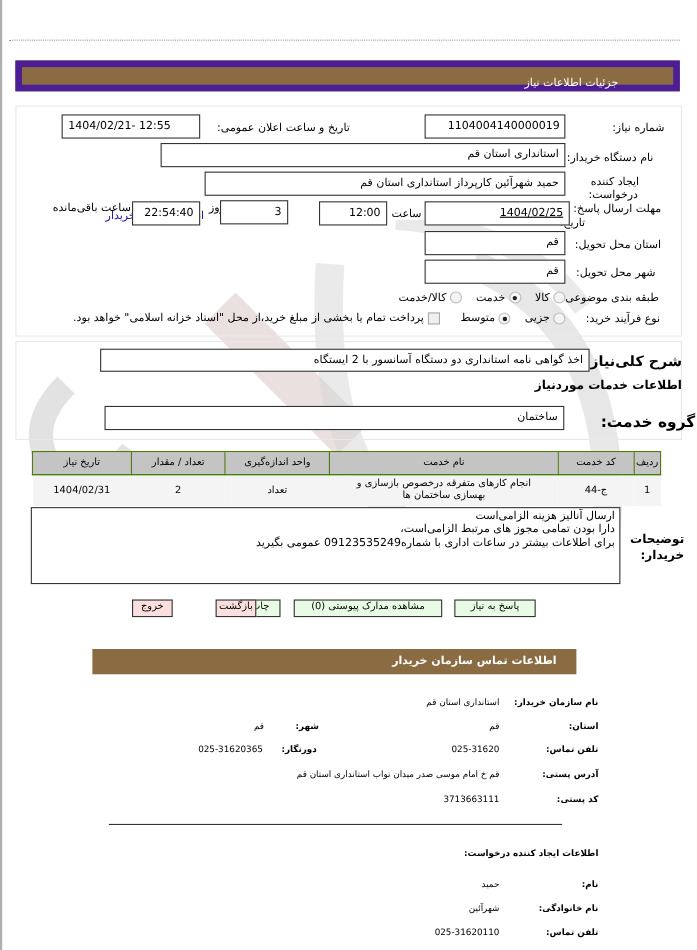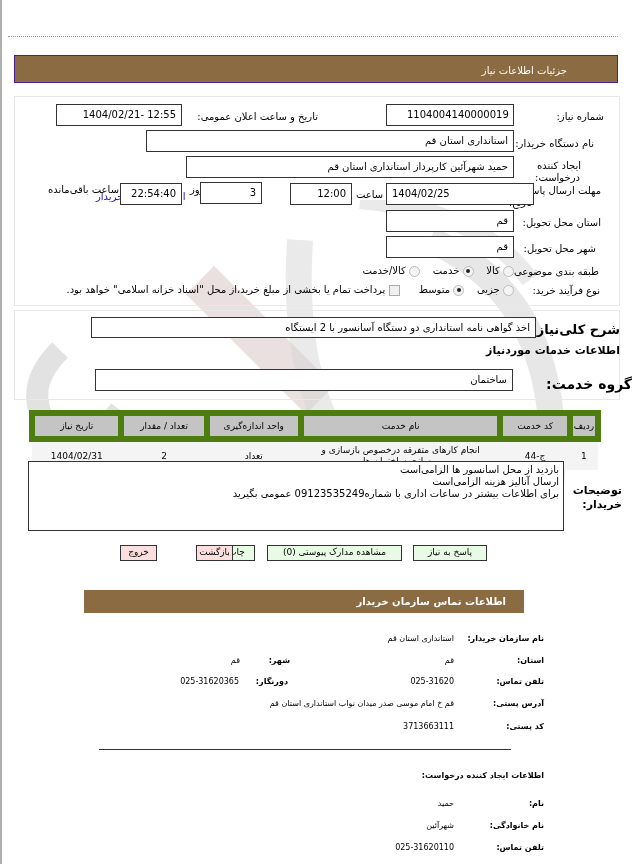--- a/index.html
+++ b/index.html
@@ -1,31 +1,31 @@
 <!DOCTYPE html>
 <html><head>
 <meta charset="utf-8">
 <style>
   html,body{margin:0;padding:0;background:#fff;}
   body{width:634px;height:864px;position:relative;overflow:hidden;font-family:"DejaVu Sans",sans-serif;font-size:10px;color:#000;direction:rtl;}
   .leftbar{position:absolute;left:0;top:0;width:2px;height:864px;background:#b0b0b0;}
   .dotline{position:absolute;left:8px;top:36px;width:508px;border-top:1px dotted #999;width:610px;}
   .hdr{position:absolute;background:#8b6b42;color:#fff;font-size:10px;}
-  .hdr1{left:14px;top:55px;width:604px;height:28px;border:1px solid #4c1d95;box-sizing:border-box;}
+  .hdr1{left:14px;top:55px;width:604px;height:28px;border:6px solid #4c1d95;box-sizing:border-box;}
   .hdr1 span{position:absolute;right:50px;top:9px;}
   .panel{position:absolute;border:1px solid #e8e8e8;background:transparent;}
   .box{position:absolute;border:1px solid #333;background:#fff;box-sizing:border-box;font-size:10px;padding:0 5px;line-height:20px;overflow:hidden;white-space:nowrap;}
   .lbl{position:absolute;font-size:10px;white-space:nowrap;}
   .bold{font-weight:bold;}
   .link{color:#1a0dab;}
   .radio{display:inline-block;width:9px;height:9px;border-radius:50%;border:1px solid #bbb;background:#f4f4f4;vertical-align:middle;position:relative;}
   .radio.on::after{content:"";position:absolute;left:2.5px;top:2.5px;width:4px;height:4px;border-radius:50%;background:#222;}
   .chk{display:inline-block;width:9px;height:9px;border:1px solid #aaa;background:#f0f0f0;vertical-align:middle;}
   table.grid{position:absolute;left:29px;top:410px;width:572px;border-collapse:collapse;font-size:9px;}
-  table.grid th{background:#c4c4c4;font-weight:normal;height:18px;border:6px solid #4d7c0f;}
+  table.grid th{background:#c4c4c4;font-weight:normal;height:18px;border:1px solid #4d7c0f;}
   table.grid td{background:#f4f4f4;text-align:center;height:26px;line-height:11px;}
   .btn{position:absolute;height:16px;border:1px solid #333;box-sizing:border-box;font-size:9px;text-align:center;line-height:12px;}
   .btn.g{background:#e8fbe4;}
   .btn.r{background:#fbdede;}
   .wm{position:absolute;pointer-events:none;}
   .info-lbl{position:absolute;font-size:8px;font-weight:bold;}
   .info-val{position:absolute;font-size:8px;}
 </style>
 </head>
 <body>
@@ -43,33 +43,33 @@
 
 <div class="hdr hdr1">
   <span>جزئیات اطلاعات نیاز</span>
 </div>
 
 <div class="panel" style="left:14px;top:96px;width:604px;height:208px;"></div>
 
 <div class="lbl" style="right:30px;top:111px;">شماره نیاز:</div>
 <div class="box" style="left:386px;top:104px;width:128px;height:22px;text-align:left;direction:ltr;padding-left:20px;">1104004140000019</div>
 <div class="lbl" style="right:316px;top:111px;">تاریخ و ساعت اعلان عمومی:</div>
-<div class="box" style="left:56px;top:104px;width:126px;height:22px;direction:ltr;text-align:right;">1404/02/21- 12:55</div>
+<div class="box" style="left:56px;top:104px;width:126px;height:22px;direction:ltr;text-align:left;">1404/02/21- 12:55</div>
 
 <div class="lbl" style="right:40px;top:138px;">نام دستگاه خریدار:</div>
 <div class="box" style="left:146px;top:130px;width:368px;height:22px;">استانداری استان قم</div>
 
 <div class="lbl" style="right:53px;top:160px;">ایجاد کننده</div>
 <div class="lbl" style="right:54px;top:172px;">درخواست:</div>
 <div class="box" style="left:186px;top:156px;width:328px;height:22px;">حمید  شهرآئین  کارپرداز  استانداری  استان  قم</div>
 <div class="lbl link" style="left:96px;top:163px;margin-top:28px;">اطلاعات تماس‌خریدار</div>
 
 <div class="lbl" style="right:33px;top:185px;">مهلت ارسال پاسخ: تا</div>
 <div class="lbl" style="right:102px;top:197px;">تاریخ:</div>
-<div class="box" style="left:386px;top:183px;width:148px;height:22px;direction:ltr;">1404/02/25</div>
+<div class="box" style="left:386px;top:183px;width:132px;height:22px;direction:ltr;text-align:right;text-decoration:underline;">1404/02/25</div>
 <div class="lbl" style="left:356px;top:189px;">ساعت</div>
 <div class="box" style="left:290px;top:183px;width:62px;height:22px;direction:ltr;text-align:right;">12:00</div>
 <div class="lbl" style="left:190px;top:184px;">روز</div>
 <div class="box" style="left:200px;top:182px;width:62px;height:22px;text-align:right;">3</div>
 <div class="box" style="left:120px;top:183px;width:62px;height:22px;direction:ltr;text-align:right;">22:54:40</div>
 <div class="lbl" style="left:48px;top:184px;">ساعت باقی‌مانده</div>
 
 <div class="lbl" style="right:33px;top:217px;">استان محل تحویل:</div>
 <div class="box" style="left:386px;top:210px;width:128px;height:22px;">قم</div>
 <div class="lbl" style="right:38px;top:243px;">شهر محل تحویل:</div>
@@ -121,22 +121,22 @@
       <td>تعداد</td>
       <td>2</td>
       <td>1404/02/31</td>
     </tr>
   </tbody>
 </table>
 
 <div class="lbl bold" style="right:12px;top:484px;font-size:11px;">توضیحات</div>
 <div class="lbl bold" style="right:12px;top:498px;font-size:11px;">خریدار:</div>
 <div class="box" style="left:28px;top:461px;width:536px;height:70px;padding:2px 4px;line-height:12px;white-space:normal;">
-  <div>بازدید از محل اسانسور ها الزامی‌است</div>
   <div>ارسال آنالیز هزینه الزامی‌است</div>
+  <div>دارا بودن تمامی مجوز های مرتبط الزامی‌است،</div>
   <div>برای اطلاعات بیشتر در ساعات اداری با شماره09123535249 عمومی بگیرید</div>
 </div>
 
 <div class="btn g" style="left:413px;top:545px;width:74px;">پاسخ به نیاز</div>
 <div class="btn g" style="left:267px;top:545px;width:135px;">مشاهده مدارک پیوستی (0)</div>
 <div class="btn g" style="left:218px;top:545px;width:37px;">چاپ</div>
 <div class="btn r" style="left:168px;top:545px;width:37px;margin-left:28px;">بازگشت</div>
 <div class="btn r" style="left:120px;top:545px;width:37px;">خروج</div>
 
 <div class="hdr bold" style="left:84px;top:590px;width:440px;height:23px;">

